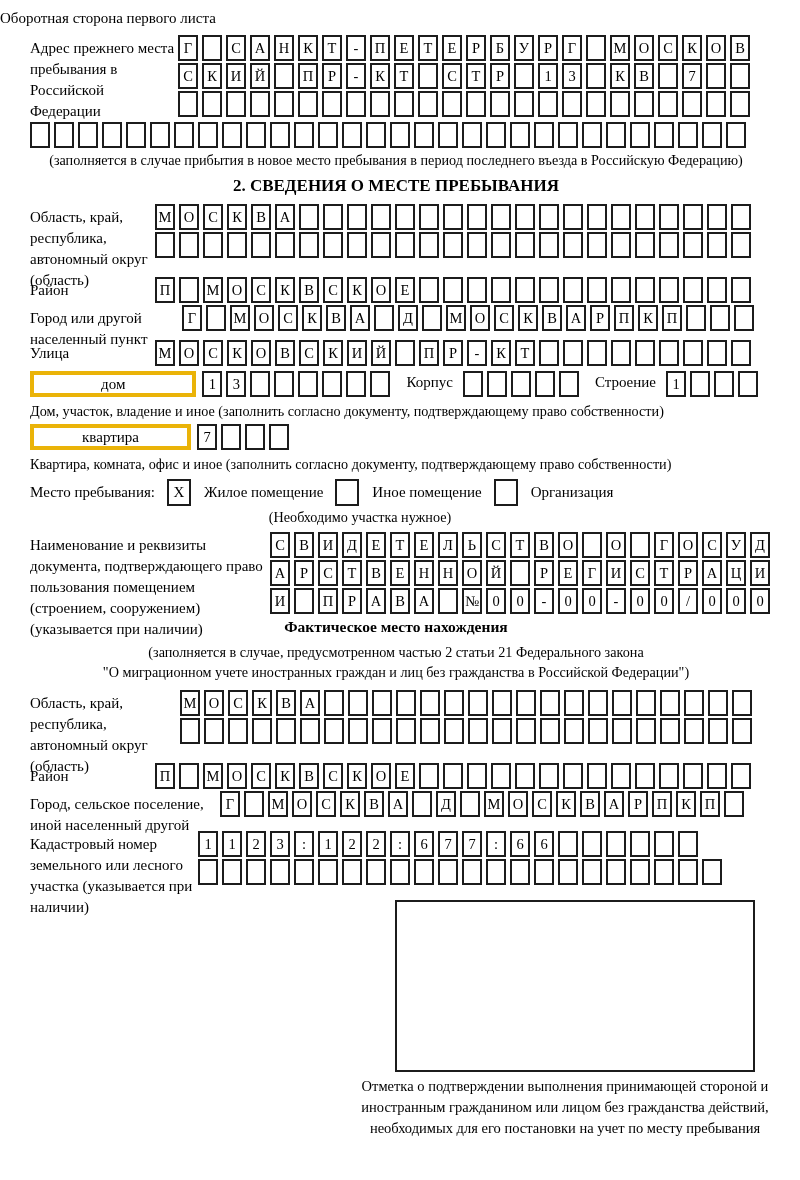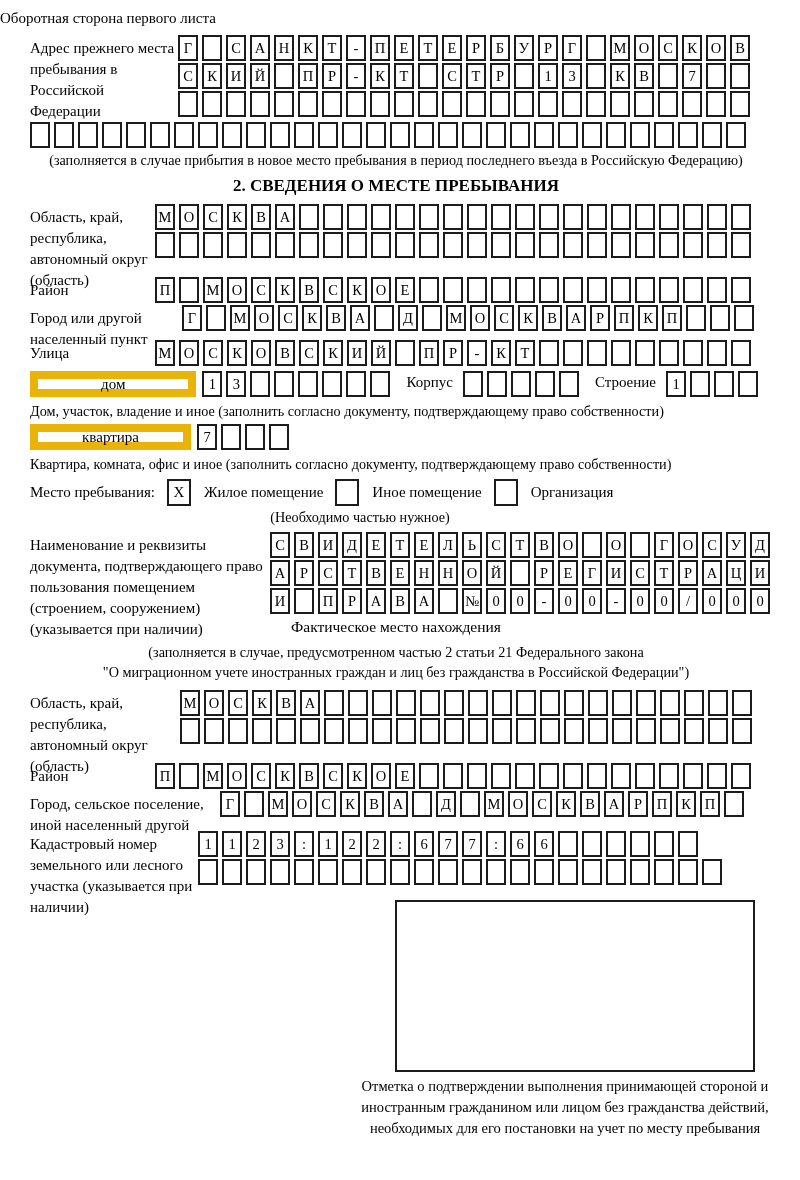--- a/index.html
+++ b/index.html
@@ -16,24 +16,24 @@
   .cellcol{flex:1 1 auto}
   .cellrow{display:flex;margin-bottom:2px;height:26px}
   .cell{
     box-sizing:border-box;flex:0 0 20px;width:20px;height:26px;
     border:2px solid #1c1c1c;margin-right:4px;
     display:flex;align-items:center;justify-content:center;font-size:14.5px;
   }
   .note{font-size:14.2px;line-height:20px}
   .center{text-align:center}
   .section-title{text-align:center;font-weight:bold;font-size:17px;margin:6px 0 8px}
-  .subtitle{text-align:center;font-weight:normal;font-size:15.5px;margin:8px 0 6px}
+  .subtitle{text-align:center;font-weight:bold;font-size:15.5px;margin:8px 0 6px}
   .houserow{display:flex;align-items:flex-start;margin:3px 0 2px}
   .labelbox{
-    box-sizing:border-box;border:8px solid #eab308;height:26px;
+    box-sizing:border-box;border:4px solid #eab308;height:26px;
     display:flex;align-items:center;justify-content:center;margin-right:6px;
   }
   .wb168{width:168px}.wb196{width:161px}
   .inline-label{padding:3px 10px 0 12px;white-space:nowrap}
   .stayrow{display:flex;align-items:center;margin-top:5px}
   .chk{
     box-sizing:border-box;width:24px;height:27px;border:2px solid #1c1c1c;
     display:inline-flex;align-items:center;justify-content:center;
     margin:0 13px 0 12px;font-size:15px;flex:0 0 24px;
   }
@@ -371,21 +371,21 @@
 
   <div class="stayrow">
     <span>Место пребывания:</span>
     <span class="chk">X</span>
     <span>Жилое помещение</span>
     <span class="chk"></span>
     <span>Иное помещение</span>
     <span class="chk"></span>
     <span>Организация</span>
   </div>
-  <div class="note staynote">(Необходимо частью нужное)</div>
+  <div class="note staynote">(Необходимо участка нужное)</div>
 
   <div class="frow mbn30">
     <div class="flabel w240">Наименование и реквизиты документа, подтверждающего право пользования помещением (строением, сооружением) (указывается при наличии)</div>
     <div class="cellcol">
       <div class="cellrow">
           <span class="cell">С</span>
           <span class="cell">В</span>
           <span class="cell">И</span>
           <span class="cell">Д</span>
           <span class="cell">Е</span>

